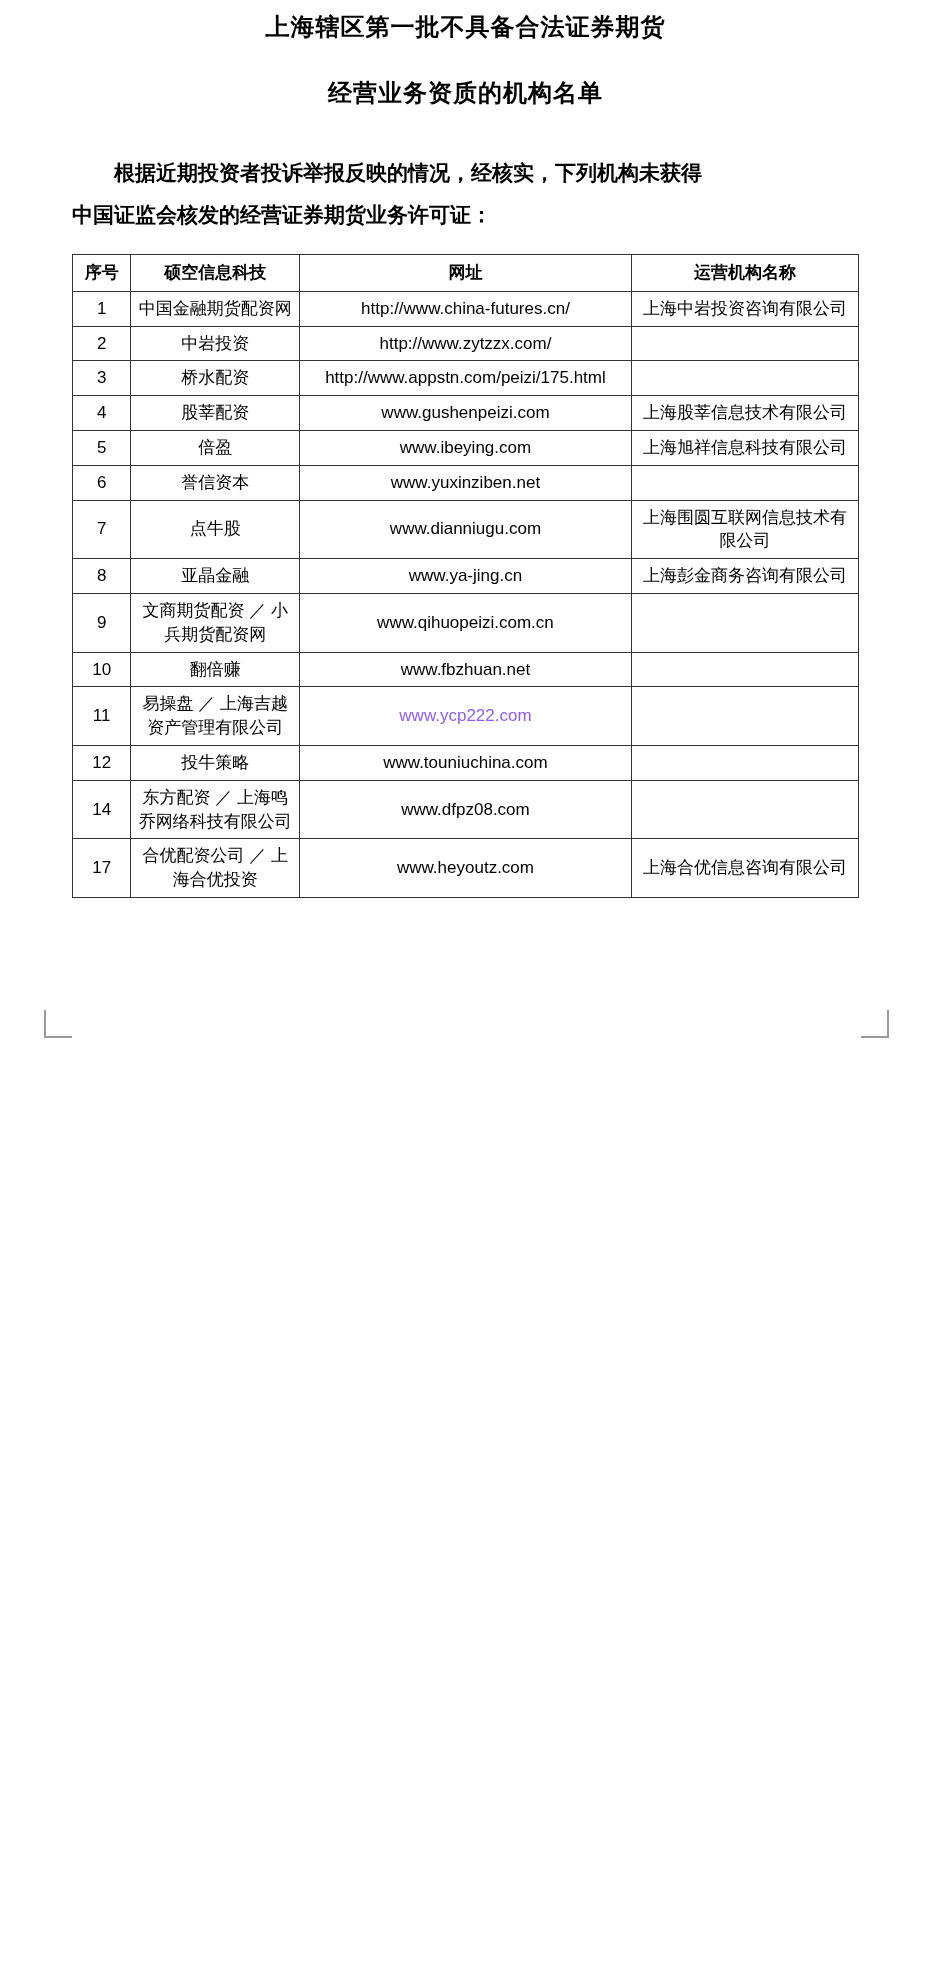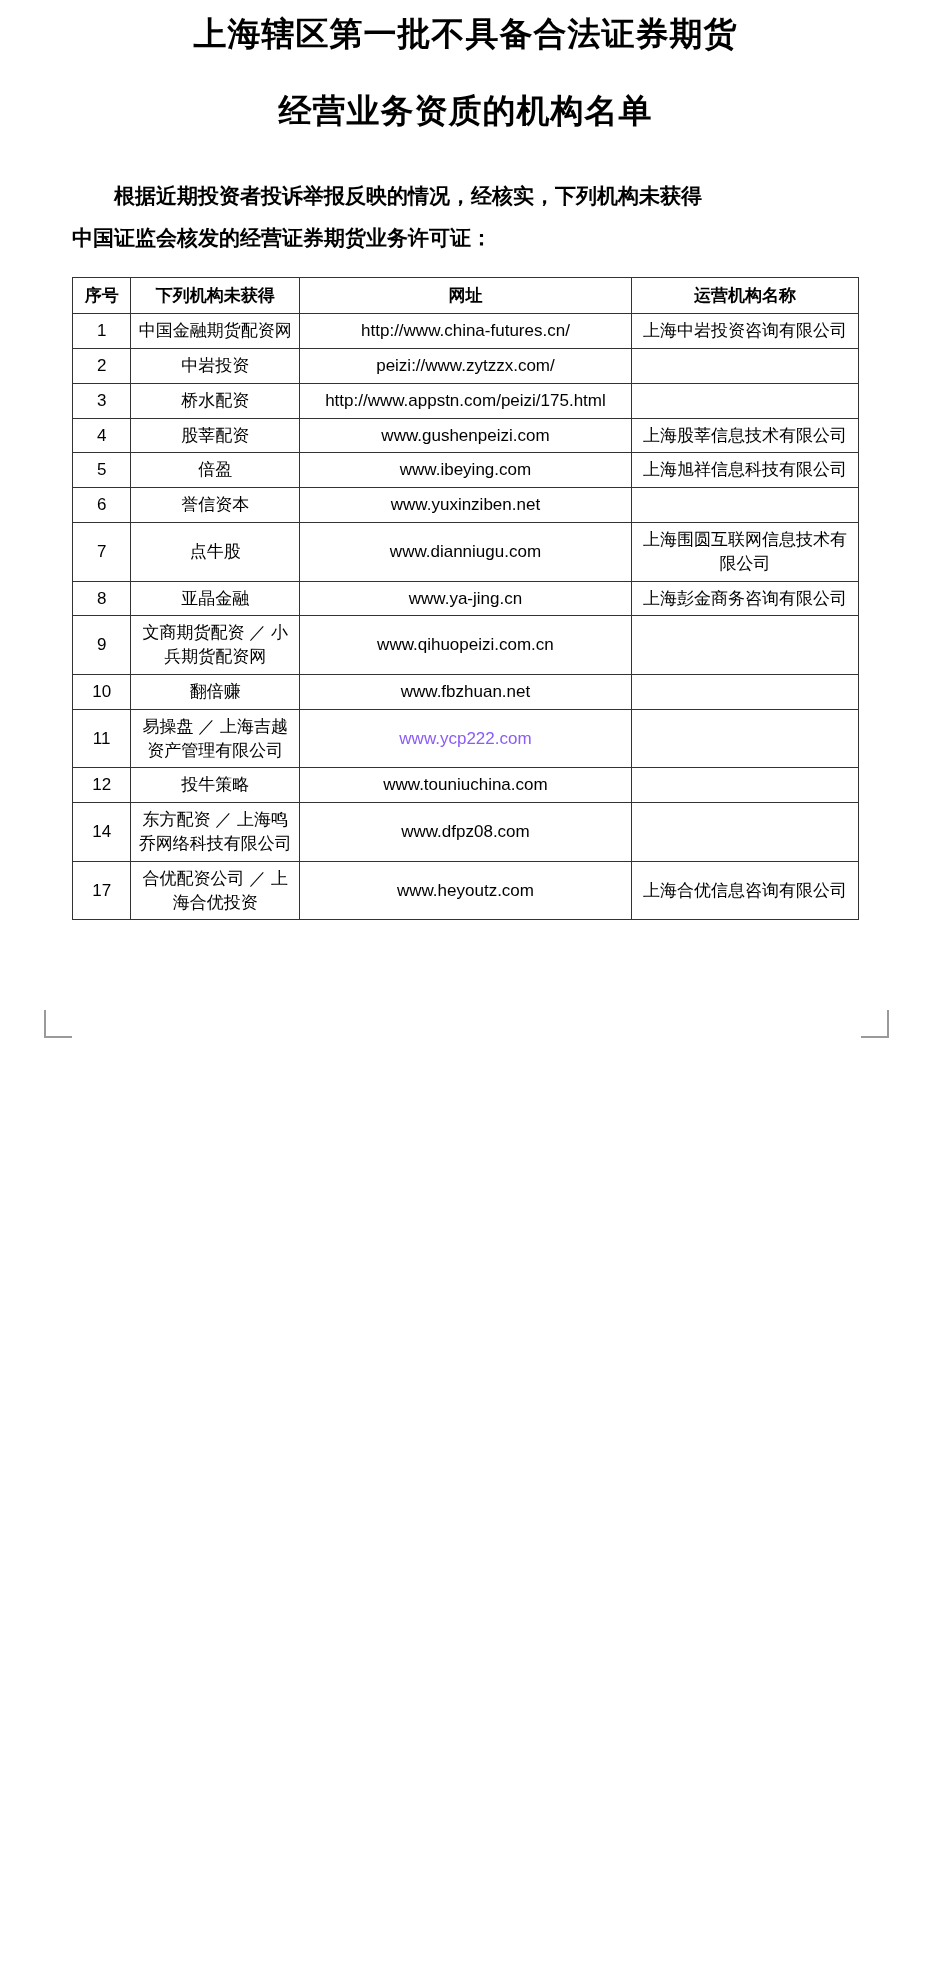--- a/index.html
+++ b/index.html
@@ -19,23 +19,23 @@
     min-height: 1979px;
     background: #fff;
     overflow: hidden;
   }
   
   .title-block {
     text-align: center;
     padding-top: 14px;
   }
   .title-line {
-    font-family: Liberation Serif, serif;
+    font-family: Liberation Mono, monospace;
     font-weight: bold;
-    font-size: 33px;
+    font-size: 24px;
     letter-spacing: 1px;
     line-height: 1.25;
     color: #000;
   }
   .title-line.second {
     margin-top: 36px;
     text-align: center;
   }
   
   .intro {
@@ -129,36 +129,36 @@
     <table class="list">
       <colgroup>
         <col class="c-no">
           <col class="c-name">
           <col class="c-url">
           <col class="c-org">
       </colgroup>
       <thead>
         <tr>
           <th>序号</th>
-          <th>下列机构未获得</th>
+          <th>硕空信息科技</th>
           <th>网址</th>
           <th>运营机构名称</th>
         </tr>
       </thead>
       <tbody id="tbody-p1">
           <tr>
             <td class="no">1</td>
             <td class="name">中国金融期货配资网</td>
             <td class="url">http://www.china-futures.cn/</td>
             <td class="org">上海中岩投资咨询有限公司</td>
           </tr>
           <tr>
             <td class="no">2</td>
             <td class="name">中岩投资</td>
-            <td class="url">peizi://www.zytzzx.com/</td>
+            <td class="url">http://www.zytzzx.com/</td>
             <td class="org"></td>
           </tr>
           <tr>
             <td class="no">3</td>
             <td class="name">桥水配资</td>
             <td class="url">http://www.appstn.com/peizi/175.html</td>
             <td class="org"></td>
           </tr>
           <tr>
             <td class="no">4</td>

